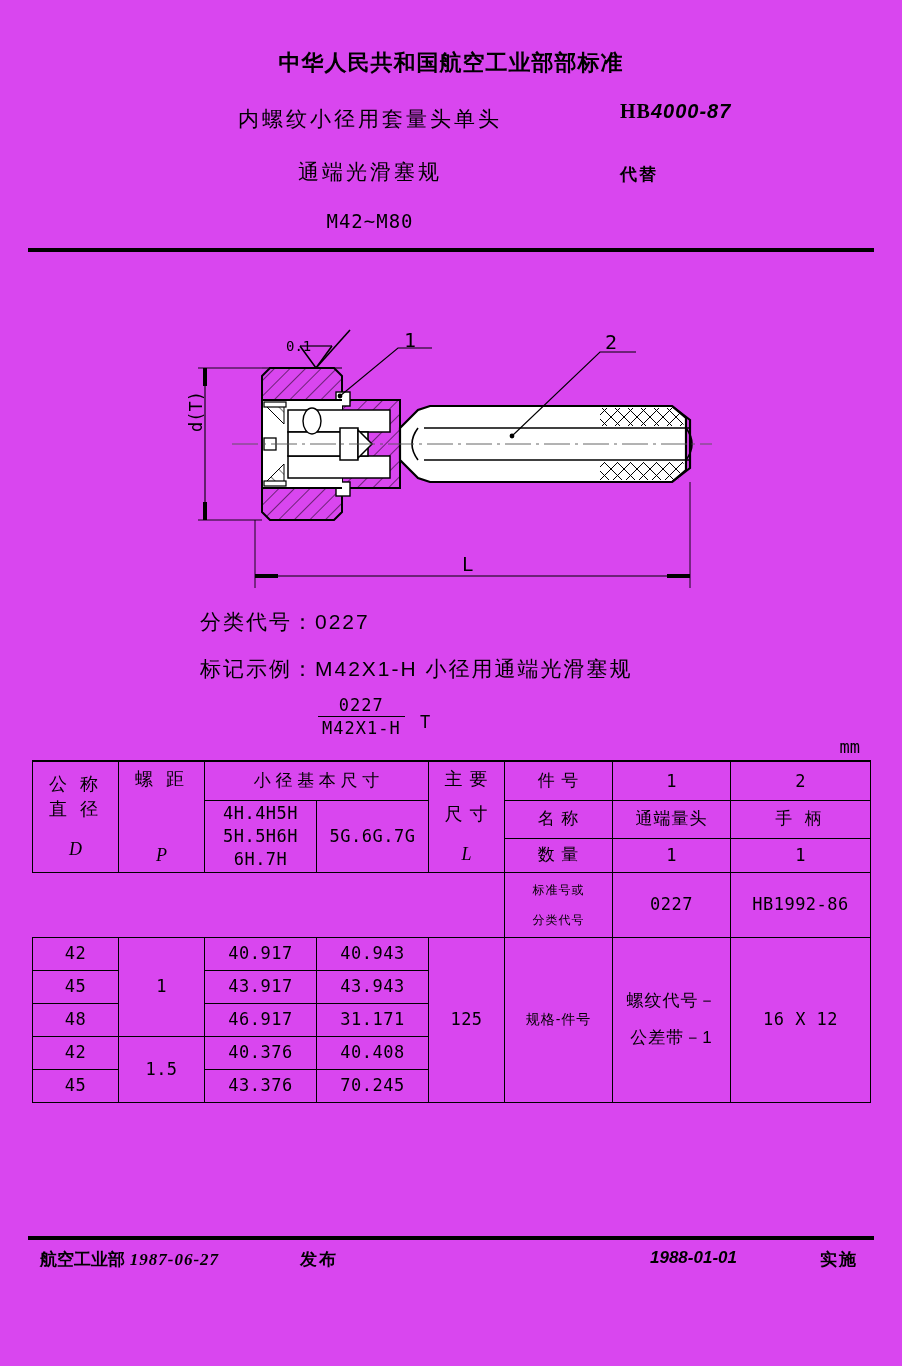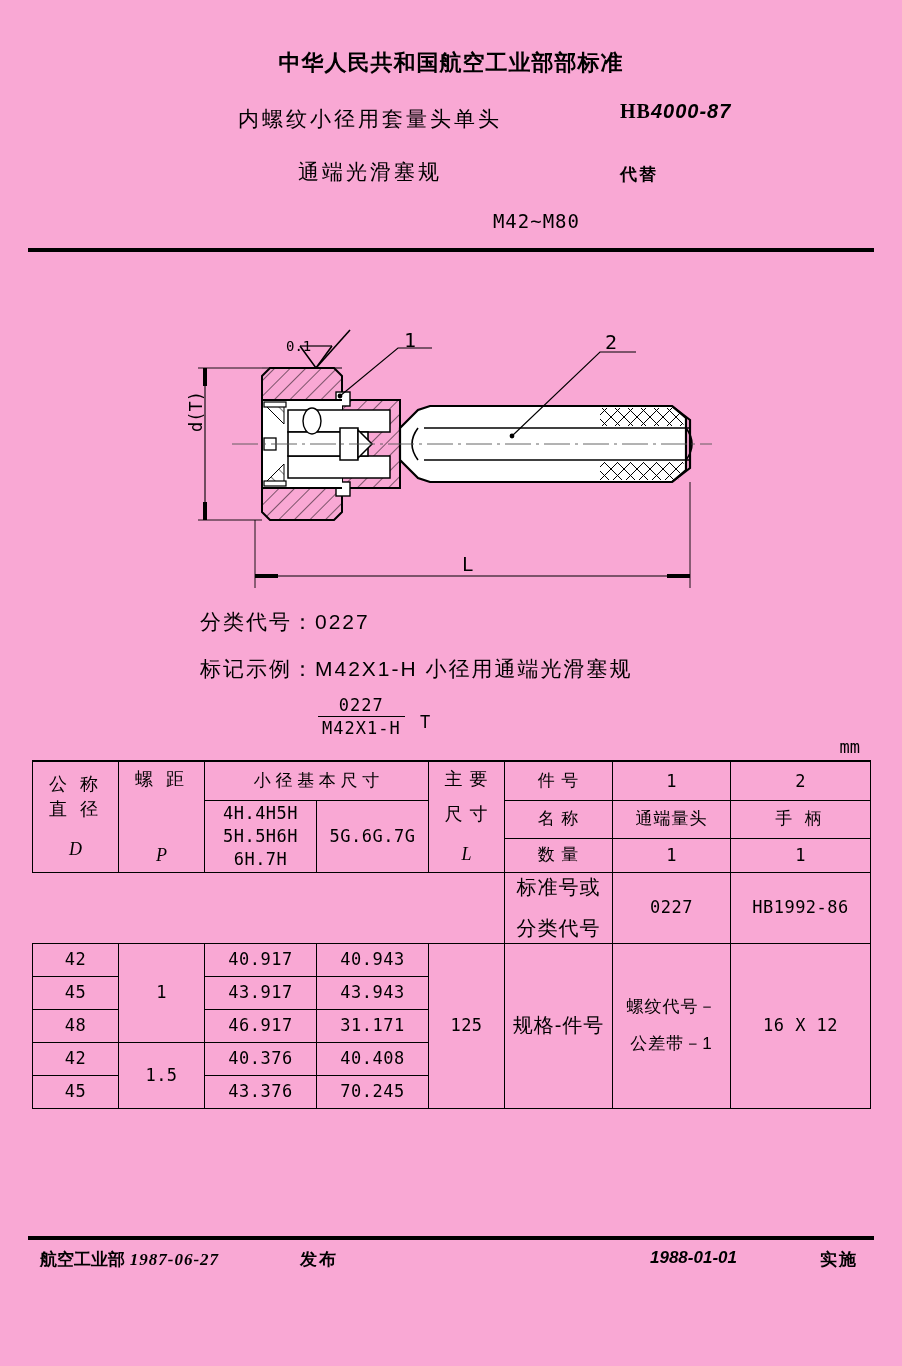--- a/index.html
+++ b/index.html
@@ -11,21 +11,21 @@
     width: 902px;
     height: 1366px;
     position: relative;
     font-family: "Liberation Sans", "DejaVu Sans", sans-serif;
     color: #000;
     overflow: hidden;
   }
   .page {
     position: absolute;
     inset: 0;
-    background: #f9a8d4;
+    background: #d946ef;
   }
 
   
   .hdr-title {
     position: absolute;
     left: 0; right: 0;
     top: 48px;
     text-align: center;
     font-size: 22px;
     font-weight: bold;
@@ -47,21 +47,21 @@
     width: 420px;
     text-align: center;
     font-size: 21px;
     letter-spacing: 3px;
   }
   .hdr-sub3 {
     position: absolute;
     left: 160px;
     top: 210px;
     width: 420px;
-    text-align: right;
+    text-align: center;
     font-size: 19px;
     letter-spacing: 1px;
     font-family: "DejaVu Sans Mono", monospace;
   }
   .hdr-std {
     position: absolute;
     left: 620px;
     top: 100px;
     font-size: 20px;
     font-weight: bold;
@@ -378,36 +378,36 @@
 
       <tr>
         <td class="cn-tight" style="height:30px">数  量</td>
         <td class="mono">1</td>
         <td class="mono">1</td>
       </tr>
 
       <tr>
         <td colspan="5" style="border:none"></td>
         <td class="small" style="height:62px">
-          <div class="stack cn-tight" style="font-size:20px">
+          <div class="stack cn-tight" style="font-size:12px">
             <span>标准号或</span>
             <span style="margin-top:14px">分类代号</span>
           </div>
         </td>
         <td class="mono small">0227</td>
         <td class="mono small">HB1992-86</td>
       </tr>
 
       <tr>
         <td class="mono" style="height:30px">42</td>
         <td class="mono" rowspan="3">1</td>
         <td class="mono">40.917</td>
         <td class="mono">40.943</td>
         <td class="mono" rowspan="5">125</td>
-        <td class="cn-tight" rowspan="5" style="font-size:20px">规格-件号</td>
+        <td class="cn-tight" rowspan="5" style="font-size:14px">规格-件号</td>
         <td class="cn-tight" rowspan="5">
           <div class="stack" style="font-size:17px">
             <span>螺纹代号－</span>
             <span style="margin-top:14px">公差带－1</span>
           </div>
         </td>
         <td class="mono" rowspan="5">16 X 12</td>
       </tr>
 
       <tr>

